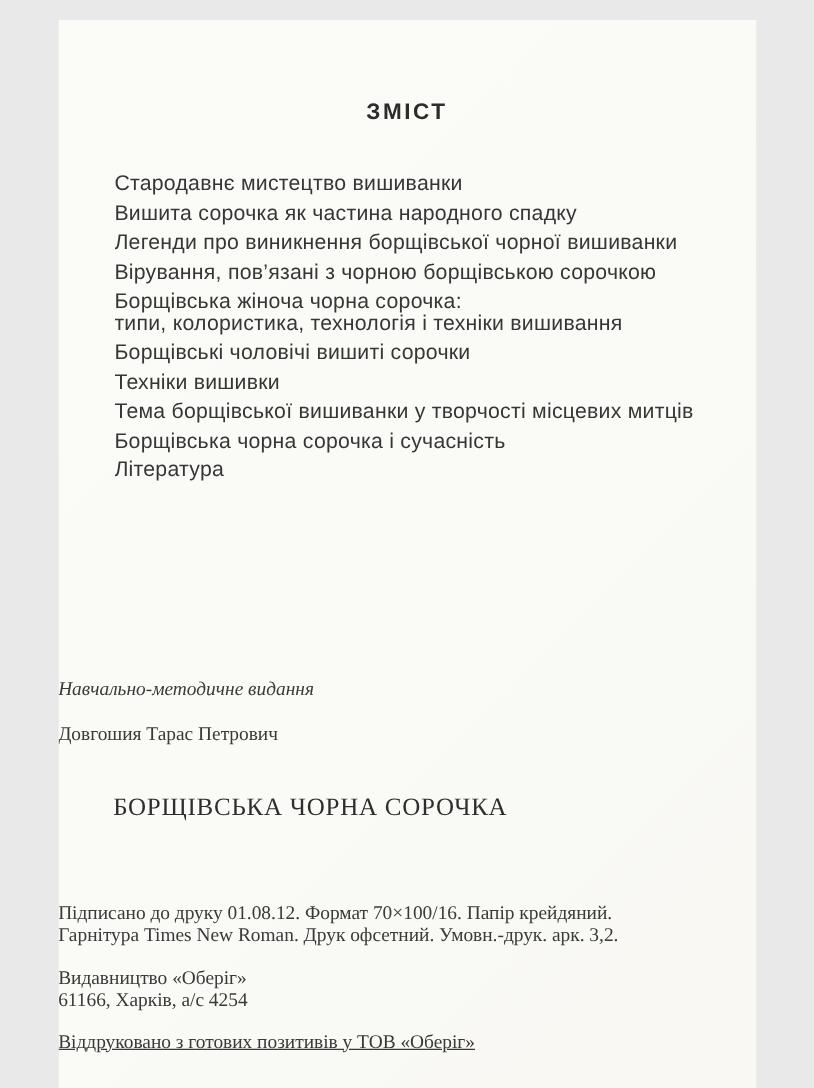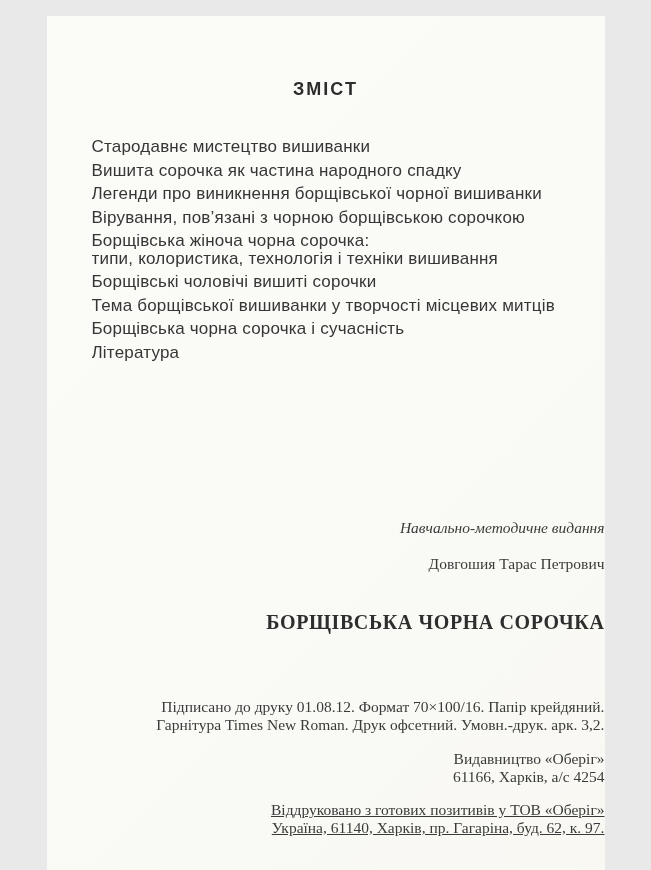--- a/index.html
+++ b/index.html
@@ -51,39 +51,39 @@
   .toc-page {
     font-size: 17px;
     line-height: 17.5px;
     font-weight: 700;
     color: #262626;
     padding-left: 12px;
   }
   
   .colophon {
     font-family: "Liberation Serif", serif;
-    text-align: right;
+    text-align: left;
     color: #3a3a3a;
   }
   .edition-type {
     margin-top: 152px;
     font-style: italic;
     font-size: 15.5px;
     line-height: 18px;
   }
   .author-name {
     margin-top: 18px;
     font-size: 15.5px;
     line-height: 18px;
   }
   .book-title {
     margin-top: 37px;
     font-size: 20px;
     line-height: 24px;
-    font-weight: 700;
+    font-weight: 400;
     letter-spacing: 0.6px;
     color: #2e2e2e;
     padding-left: 44px;
   }
   .imprint-block {
     margin-top: 64px;
     font-size: 15.5px;
     line-height: 18px;
   }
   .publisher-block {
@@ -133,20 +133,24 @@
       <span class="toc-label">Борщівська жіноча чорна сорочка:
 типи, колористика, технологія і техніки вишивання</span>
       <span class="toc-page">9</span>
     </div>
 
     <div class="toc-row">
       <span class="toc-label">Борщівські чоловічі вишиті сорочки</span>
       <span class="toc-page">13</span>
     </div>
 
+    <div class="toc-row">
+      <span class="toc-label">Техніки вишивки</span>
+      <span class="toc-page">14</span>
+    </div>
 
     <div class="toc-row">
       <span class="toc-label">Тема борщівської вишиванки у творчості місцевих митців</span>
       <span class="toc-page">19</span>
     </div>
 
     <div class="toc-row">
       <span class="toc-label">Борщівська чорна сорочка і сучасність</span>
       <span class="toc-page">21</span>
     </div>
@@ -170,17 +174,16 @@
       <span class="colophon-line">Гарнітура Times New Roman. Друк офсетний. Умовн.-друк. арк. 3,2.</span>
     </div>
 
     <div class="publisher-block">
       <span class="colophon-line">Видавництво «Оберіг»</span>
       <span class="colophon-line">61166, Харків, а/с 4254</span>
     </div>
 
     <div class="printing-block">
       <span class="colophon-line">Віддруковано з готових позитивів у ТОВ «Оберіг»</span>
-      <span class="colophon-line">Україна, 61140, Харків, пр. Гагаріна, буд. 62, к. 97.</span>
     </div>
 
   </div>
 </div>
 
 </body></html>

